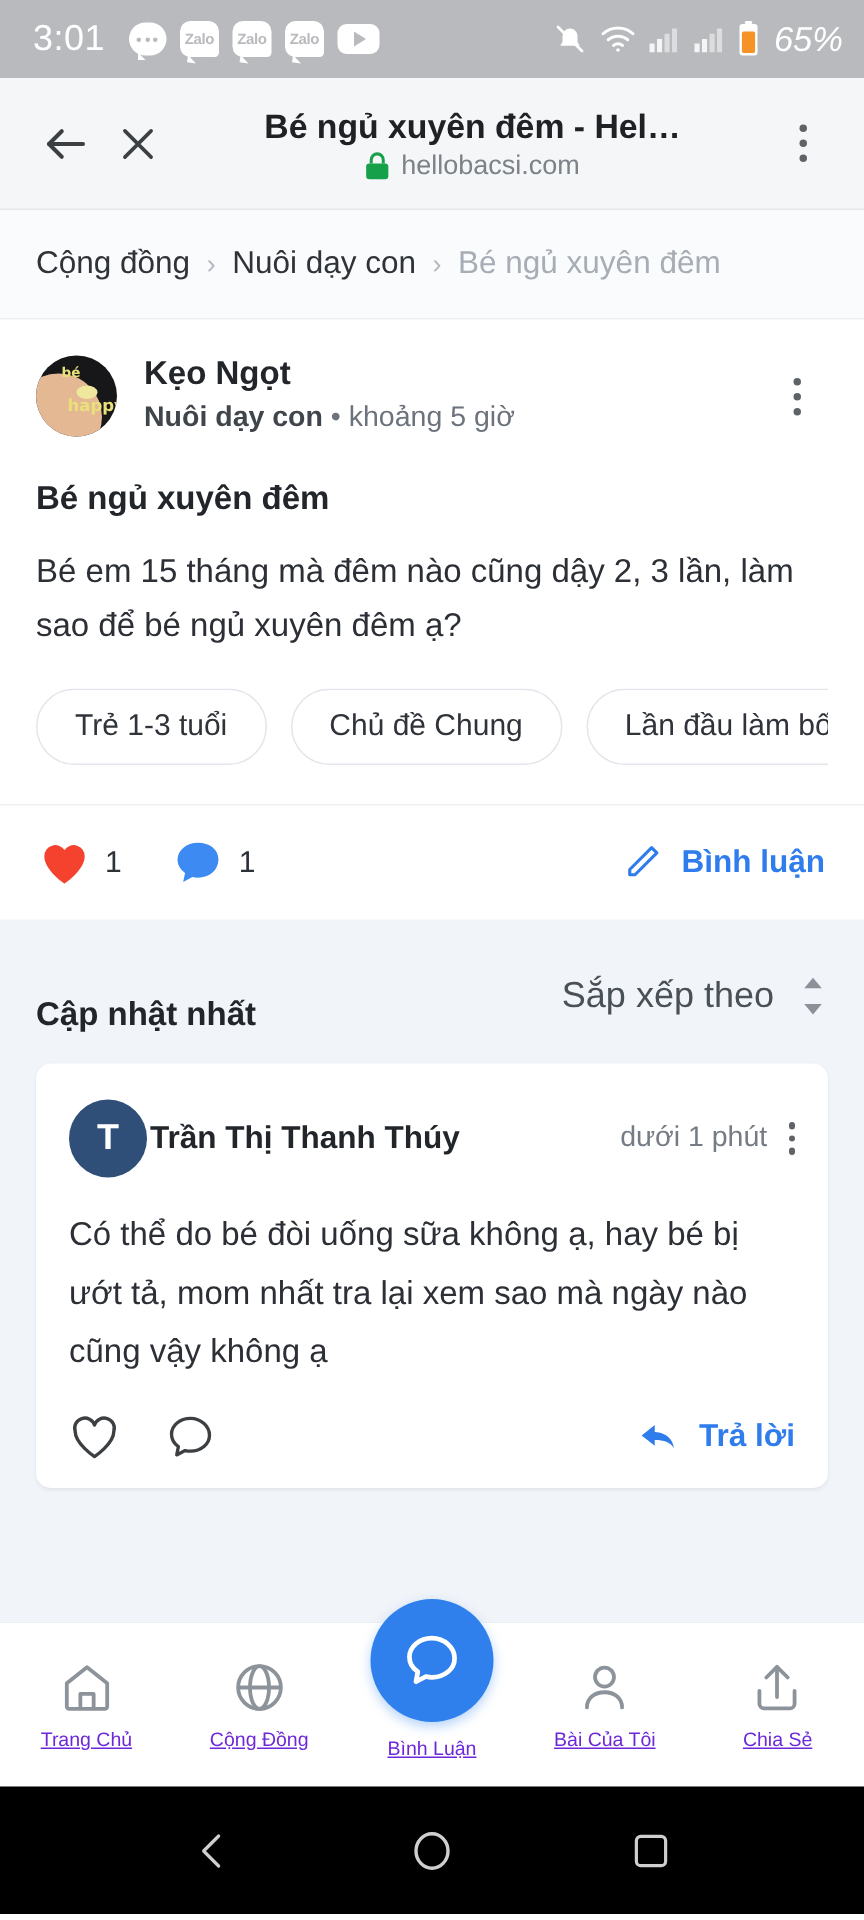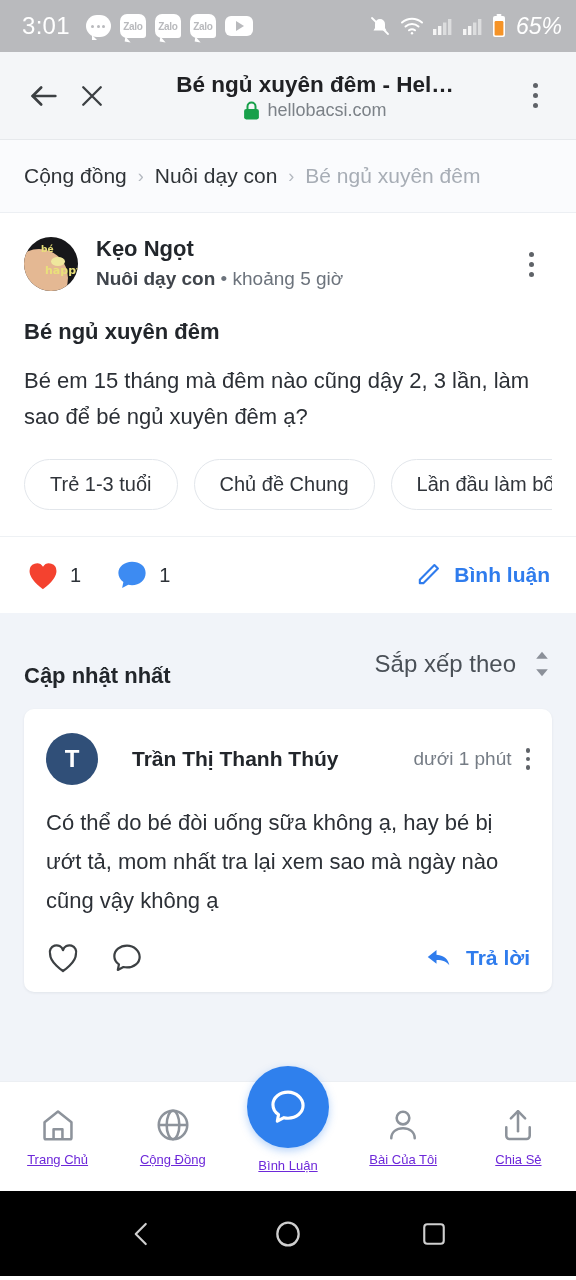--- a/index.html
+++ b/index.html
@@ -112,21 +112,21 @@
   .sort-right { margin-left: auto; display: flex; align-items: center; gap: 16px; }
   .sort-label { font-size: 24px; color: #4a5057; }
 
   .comment-card { background: #fff; margin: 0 24px; border-radius: 10px; padding: 24px 22px 18px 22px;
     box-shadow: 0 1px 3px rgba(16,24,40,.07); }
   .cmt-head { display: flex; align-items: center; }
   .avatar-initial {
     width: 52px; height: 52px; border-radius: 50%; background: #304f78; color: #fff;
     display: flex; align-items: center; justify-content: center; font-size: 24px; font-weight: 600; flex: 0 0 52px;
   }
-  .cmt-author { font-size: 21px; font-weight: 700; color: #22262b; margin-left: 34px; }
+  .cmt-author { font-size: 21px; font-weight: 700; color: #22262b; margin-left: 2px; }
   .cmt-time { margin-left: auto; font-size: 19px; color: #757c85; }
   .cmt-kebab { margin-left: 14px; display: flex; flex-direction: column; gap: 4px; align-items: center; }
   .cmt-kebab i { width: 4.5px; height: 4.5px; border-radius: 50%; background: #5f6368; display: block; }
   .cmt-body { font-size: 22px; color: #2c3036; line-height: 39px; margin-top: 18px; }
   .cmt-actions { display: flex; align-items: center; margin-top: 22px; }
   .cmt-actions .act { margin-right: 30px; }
   .cmt-reply { margin-left: auto; display: flex; align-items: center; gap: 12px; }
   .cmt-reply span { font-size: 21px; font-weight: 700; color: #2f7ced; }
 
   

